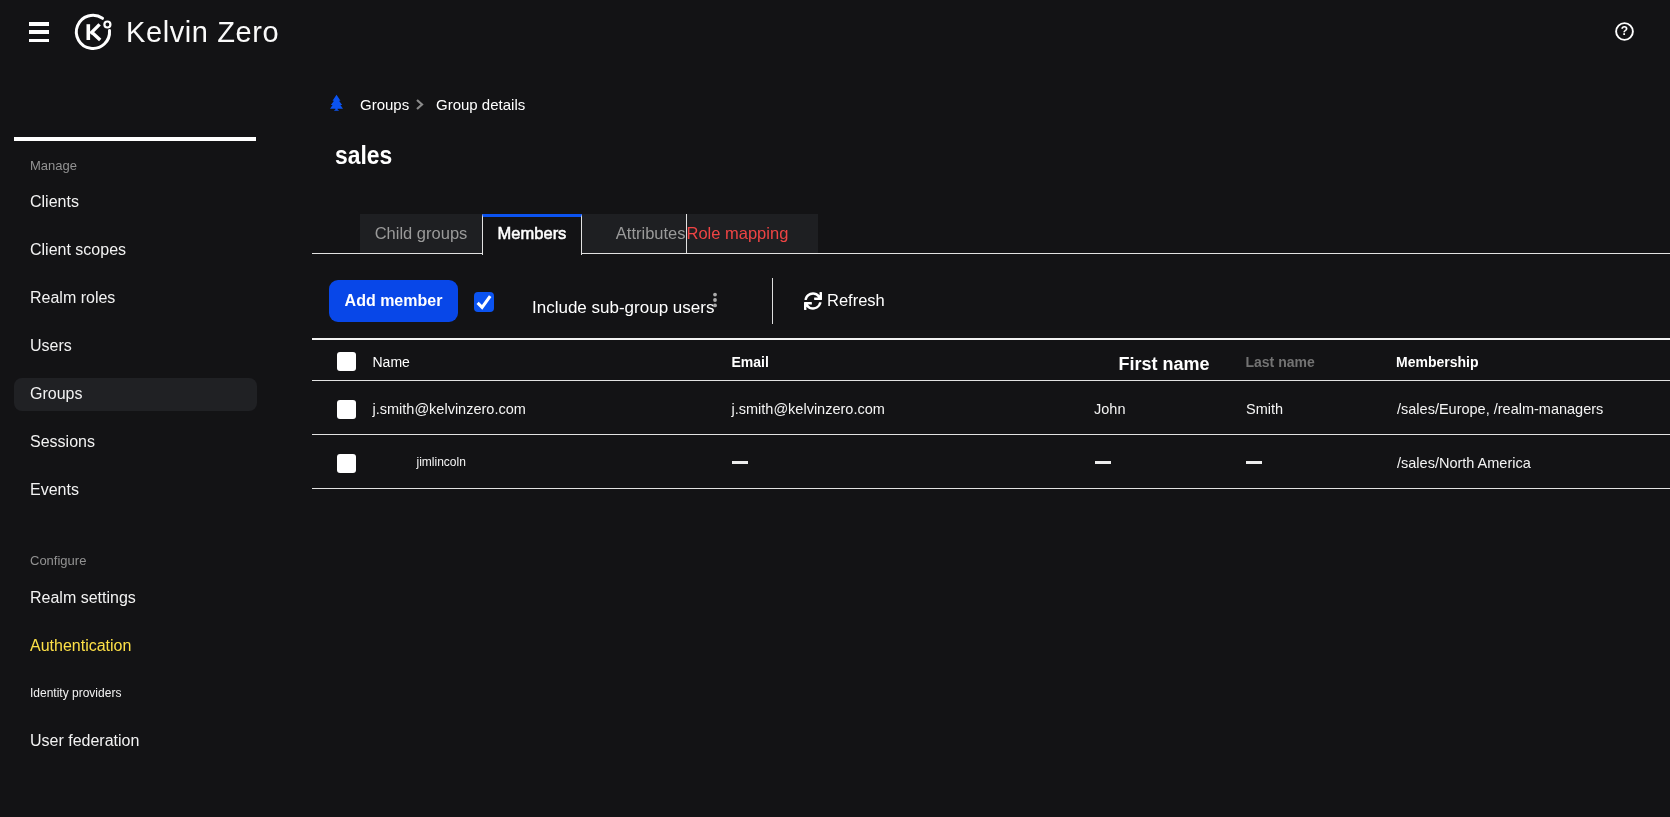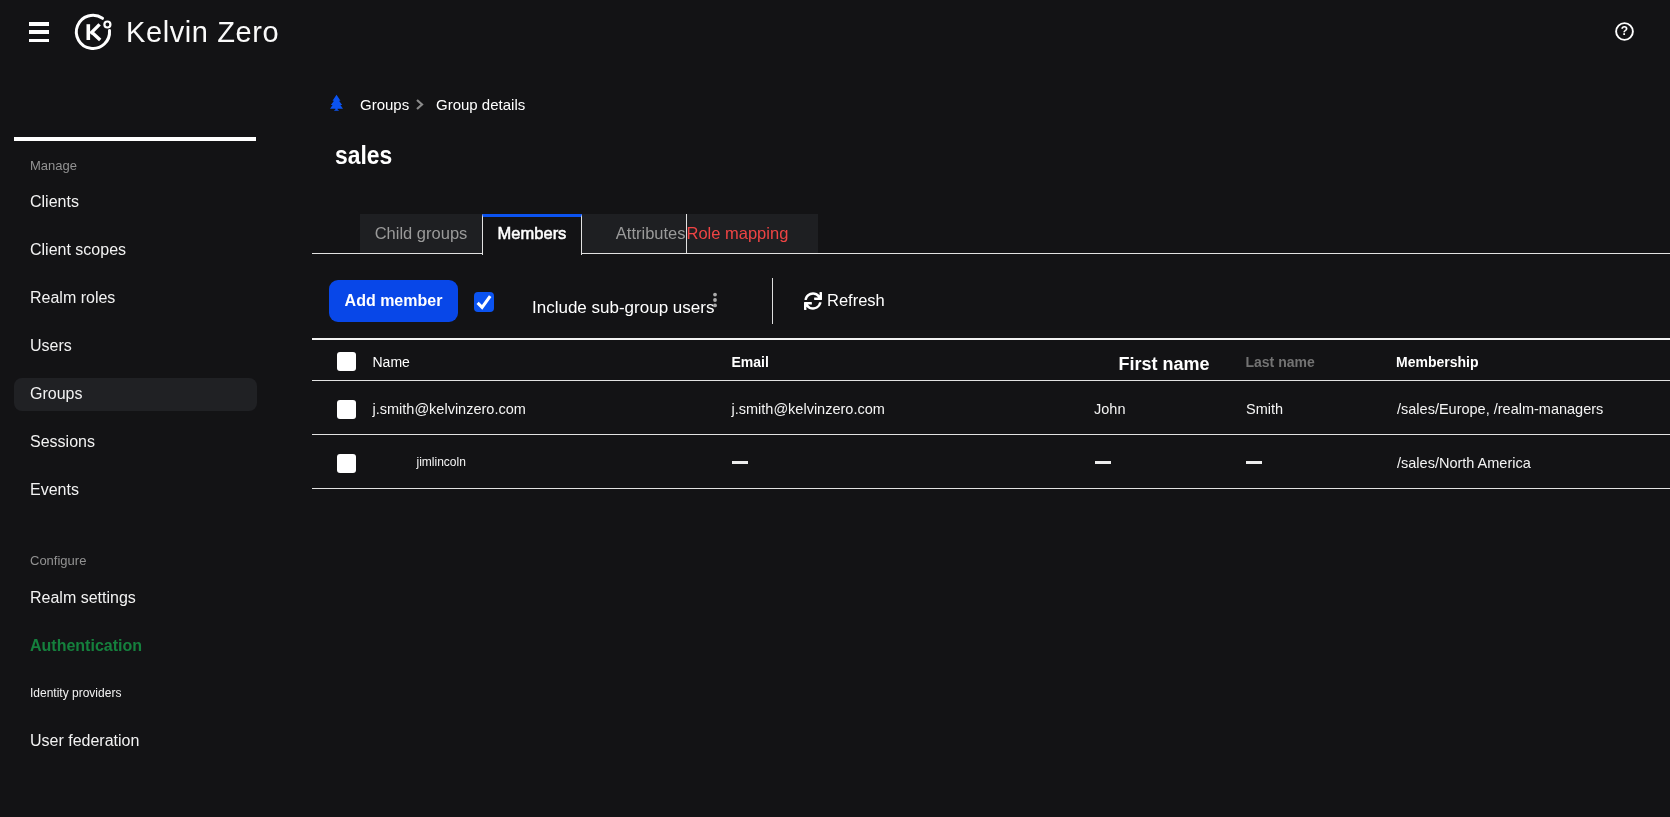--- a/index.html
+++ b/index.html
@@ -42,21 +42,21 @@
   <div class="abs" style="left:30px; top:192px; font-size:16px; line-height:20px; color:#f2f2f2;">Clients</div>
   <div class="abs" style="left:30px; top:240px; font-size:16px; line-height:20px; color:#f2f2f2;">Client scopes</div>
   <div class="abs" style="left:30px; top:288px; font-size:16px; line-height:20px; color:#f2f2f2;">Realm roles</div>
   <div class="abs" style="left:30px; top:336px; font-size:16px; line-height:20px; color:#f2f2f2;">Users</div>
   <div class="abs" style="left:30px; top:384px; font-size:16px; line-height:20px; color:#f2f2f2;">Groups</div>
   <div class="abs" style="left:30px; top:432px; font-size:16px; line-height:20px; color:#f2f2f2;">Sessions</div>
   <div class="abs" style="left:30px; top:480px; font-size:16px; line-height:20px; color:#f2f2f2;">Events</div>
 
   <div class="abs" style="left:30px; top:553px; font-size:13px; color:#929292;">Configure</div>
   <div class="abs" style="left:30px; top:588px; font-size:16px; line-height:20px; color:#f2f2f2;">Realm settings</div>
-  <div class="abs" style="left:30px; top:636px; font-size:16px; line-height:20px; color:#15803d;font-weight:bold;">Authentication</div>
+  <div class="abs" style="left:30px; top:636px; font-size:16px; line-height:20px; color:#fde047;">Authentication</div>
   <div class="abs" style="left:30px; top:683px; font-size:12px; line-height:20px; color:#f2f2f2;">Identity providers</div>
   <div class="abs" style="left:30px; top:731px; font-size:16px; line-height:20px; color:#f2f2f2;">User federation</div>
 
   <svg class="abs" style="left:330px; top:94px;" width="13" height="18" viewBox="0 0 14 18">
     <path d="M7 0.2 L11.3 6.6 L9.7 6.6 L13.1 11.2 L11.2 11.2 L14 15.1 L8.2 15.1 L8.2 15.9 L9.9 17.4 L4.1 17.4 L5.8 15.9 L5.8 15.1 L0 15.1 L2.8 11.2 L0.9 11.2 L4.3 6.6 L2.7 6.6 Z" fill="#0b53f0"></path>
   </svg>
   <div class="abs" style="left:360px; top:95.5px; font-size:15px; line-height:18px; color:#fff;">Groups</div>
   <svg class="abs" style="left:415px; top:98.5px;" width="9" height="11" viewBox="0 0 9 11">
     <path d="M2 1 L7 5.5 L2 10" fill="none" stroke="#8a8a8a" stroke-width="2.2"></path>
   </svg>

